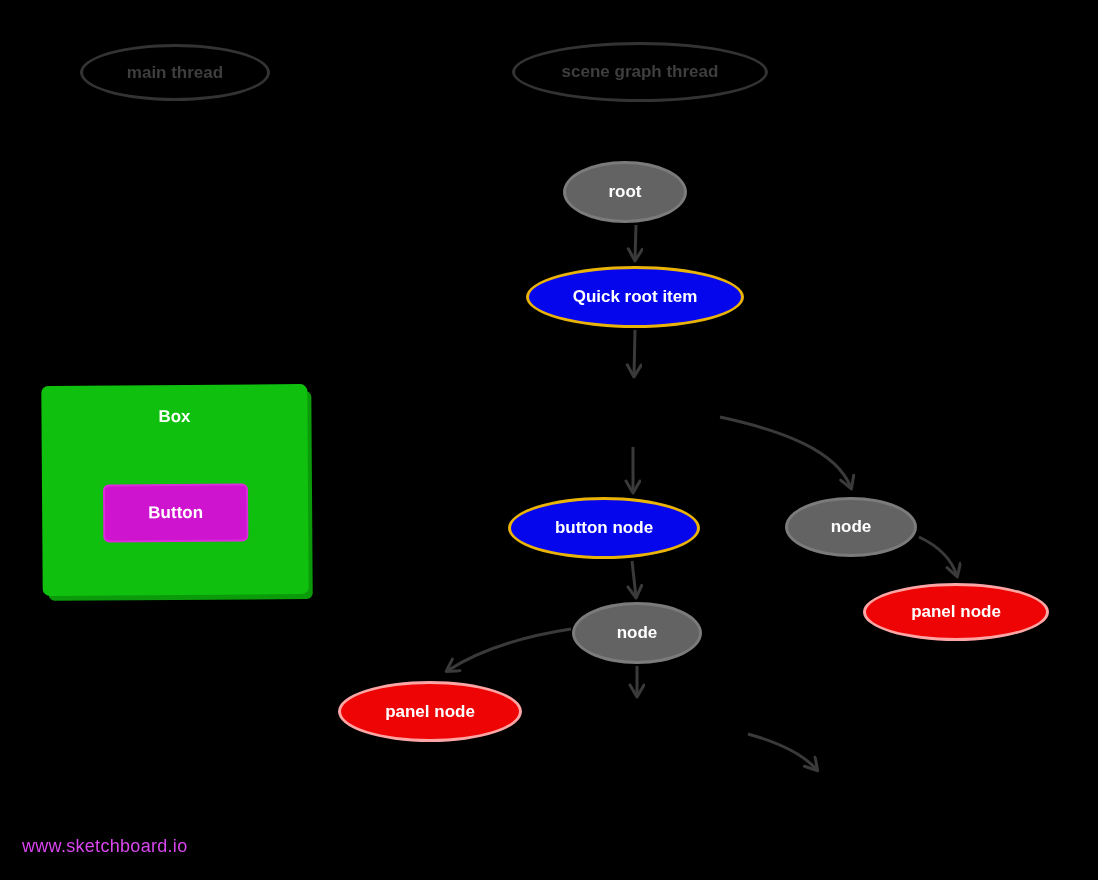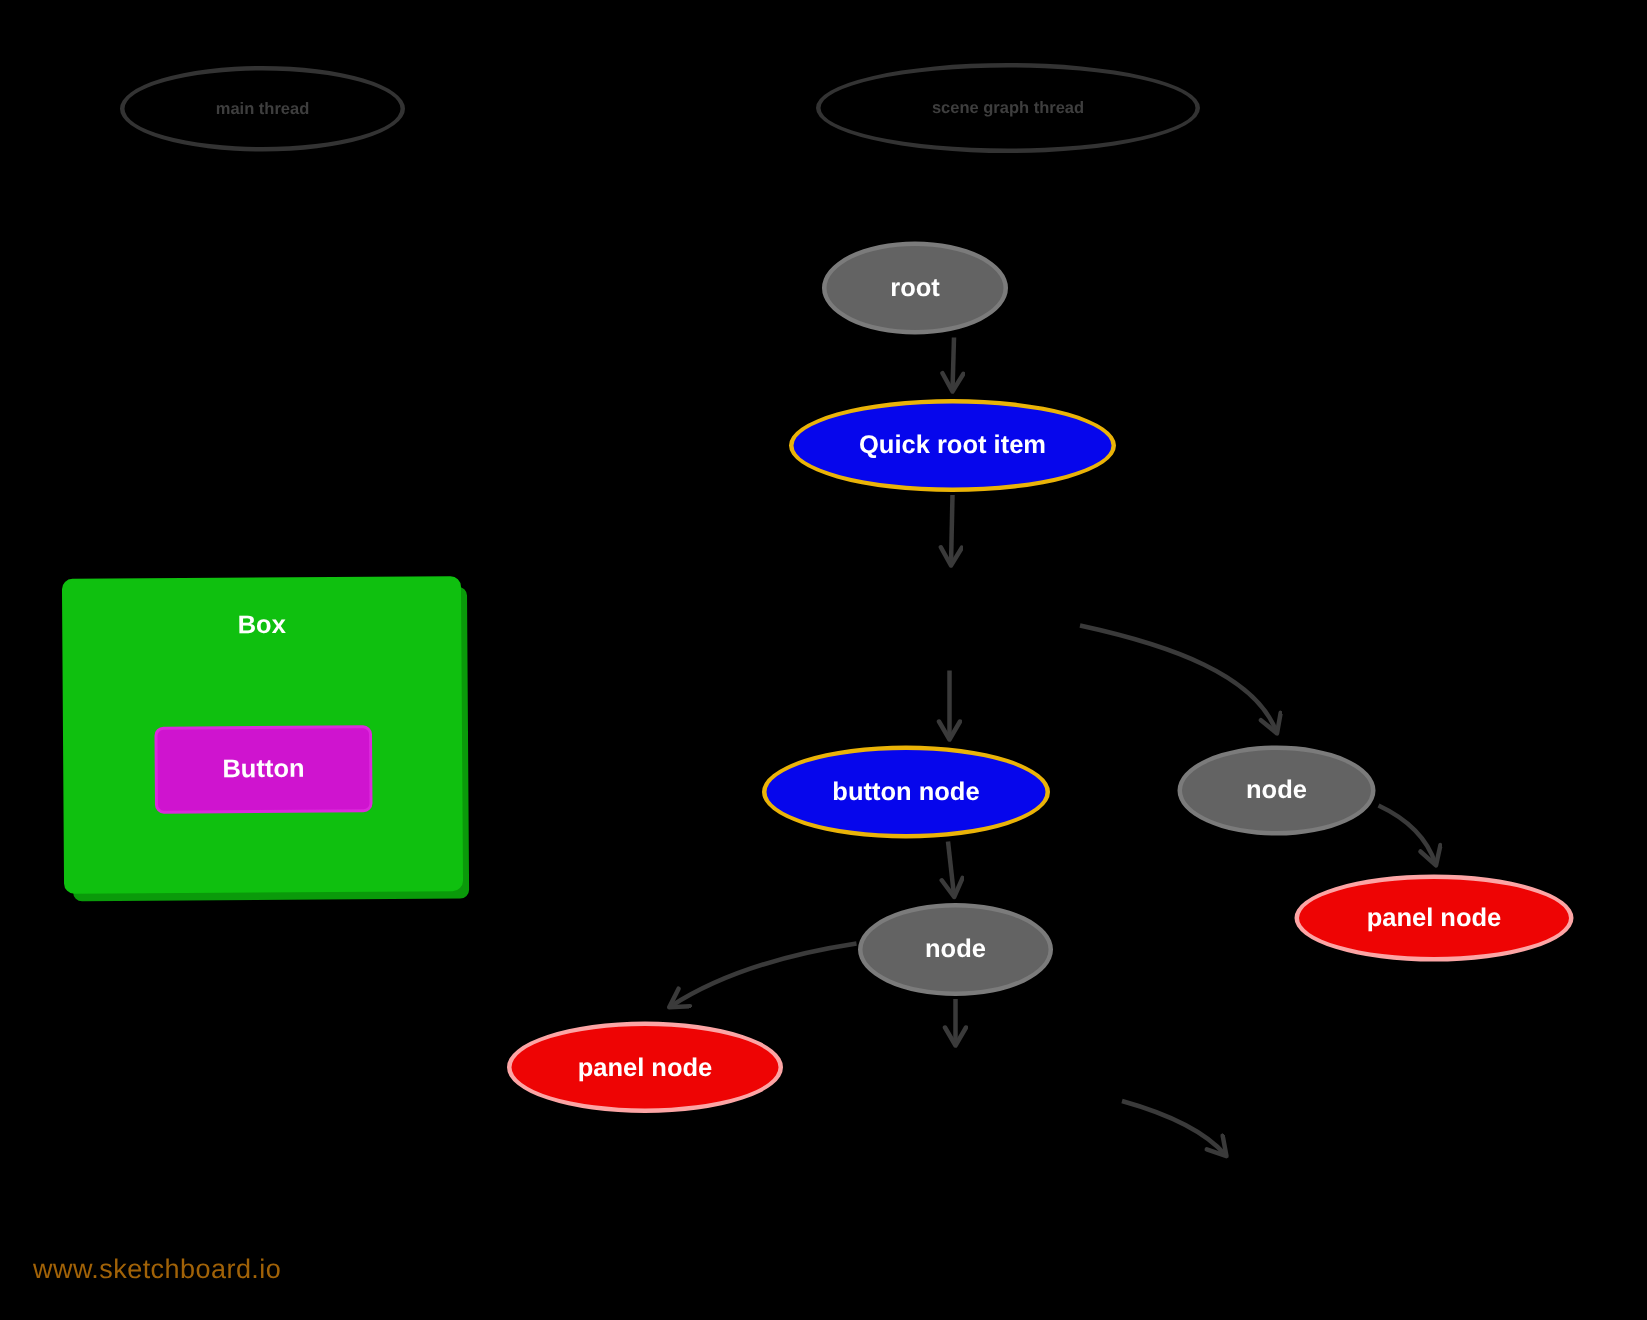--- a/index.html
+++ b/index.html
@@ -10,37 +10,37 @@
     font-family:"Liberation Sans", sans-serif;
     overflow:hidden;
   }
   
   .edges{position:absolute;left:0;top:0;width:1098px;height:880px;}
   .edges path{fill:none;stroke:#3a3a3a;stroke-width:3;}
   
   .thread{
     position:absolute;border:3px solid #333333;border-radius:50%;
     display:flex;align-items:center;justify-content:center;
-    color:#3e3e3e;font-weight:bold;font-size:11px;background:transparent;
+    color:#3e3e3e;font-weight:bold;font-size:17px;background:transparent;
     box-sizing:border-box;
   }
   .thread-main{left:80px;top:44px;width:190px;height:57px;}
-  .thread-scene{left:544px;top:42px;width:256px;height:60px;}
+  .thread-scene{left:512px;top:42px;width:256px;height:60px;}
   
   .node{
     position:absolute;border-radius:50%;
     display:flex;align-items:center;justify-content:center;
     color:#ffffff;font-weight:bold;font-size:17px;
     box-sizing:border-box;white-space:nowrap;
   }
   .n-gray{background:#636363;border:3px solid #7b7b7b;}
   .n-blue{background:#0606ec;border:3px solid #eab308;}
   .n-red {background:#ee0404;border:3px solid #fca5a5;}
 
-  .pos-root          {left:548px;top:161px;width:124px;height:62px;}
+  .pos-root          {left:563px;top:161px;width:124px;height:62px;}
   .pos-quick         {left:526px;top:266px;width:218px;height:62px;}
   .pos-boxnode       {left:547px;top:381px;width:172px;height:64px;}
   .pos-buttonnode    {left:508px;top:497px;width:192px;height:62px;}
   .pos-node-a        {left:785px;top:497px;width:132px;height:60px;}
   .pos-panel-right   {left:863px;top:583px;width:186px;height:58px;}
   .pos-node-b        {left:572px;top:602px;width:130px;height:62px;}
   .pos-panel-left    {left:338px;top:681px;width:184px;height:61px;}
   .pos-transform     {left:526px;top:701px;width:222px;height:64px;}
   .pos-textnode      {left:733px;top:778px;width:168px;height:58px;}
 
@@ -58,21 +58,21 @@
   .ui-button{
     position:absolute;left:61px;top:99px;width:145px;height:58px;
     background:#cf14cf;border:2px solid #dc2adc;border-radius:6px;
     box-sizing:border-box;
     display:flex;align-items:center;justify-content:center;
     color:#ffffff;font-weight:bold;font-size:17px;
   }
   
   .watermark{
     position:absolute;left:22px;top:836px;
-    color:#a16207;font-size:18px;letter-spacing:.3px;
+    color:#d946ef;font-size:18px;letter-spacing:.3px;
   }
 </style>
 </head>
 <body>
 
 <div class="canvas">
 
   <svg class="edges" width="1098" height="880" viewBox="0 0 1098 880">
     <defs>
       <marker id="arrow" markerUnits="userSpaceOnUse" markerWidth="22" markerHeight="22" refX="13" refY="8" orient="auto">

